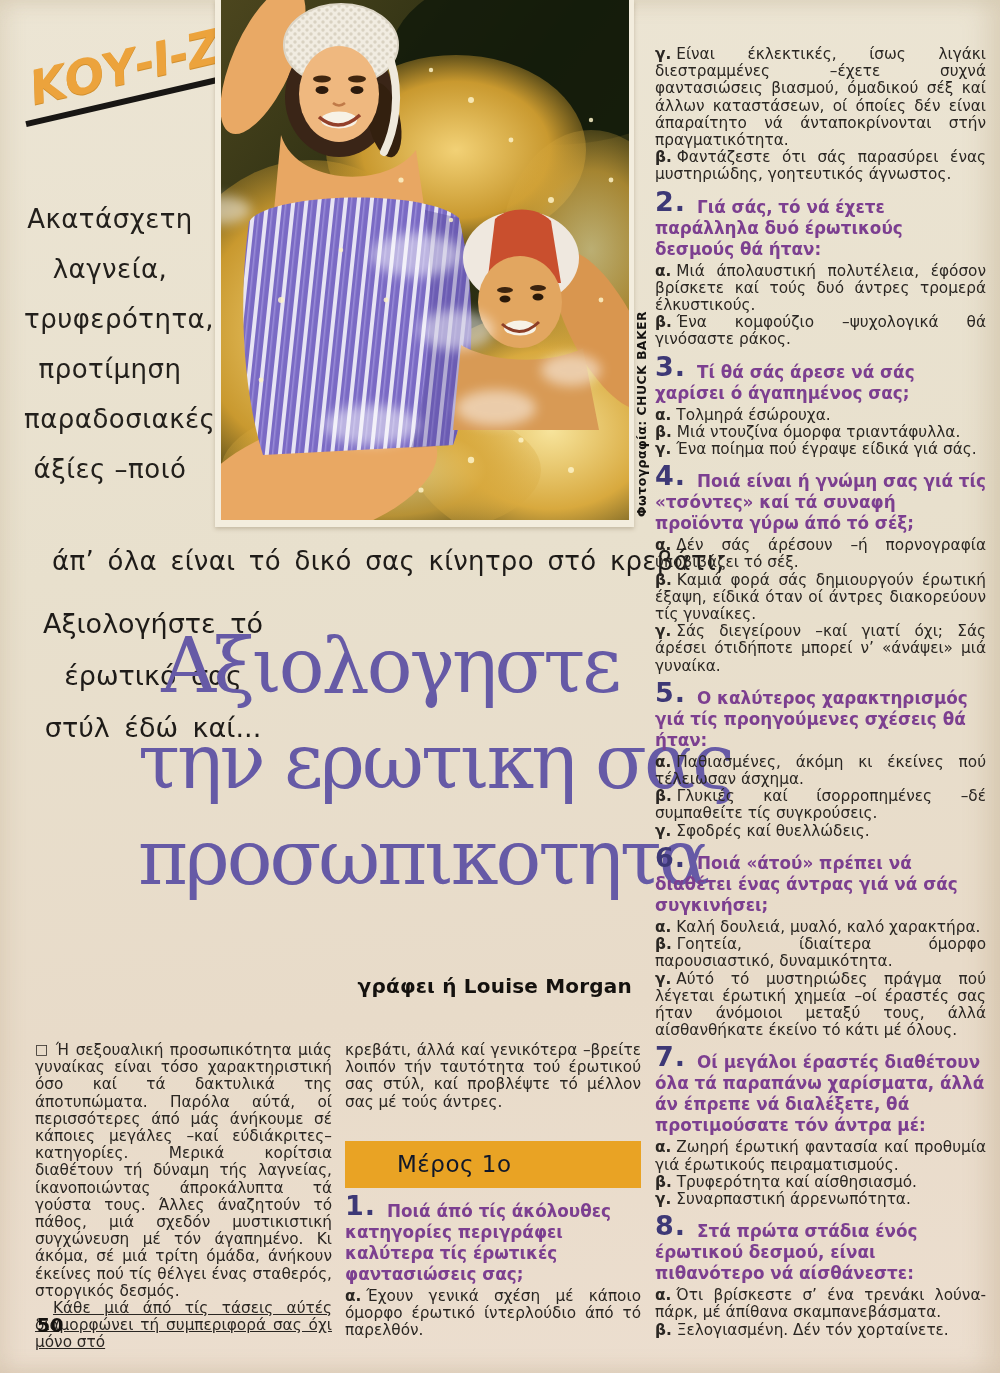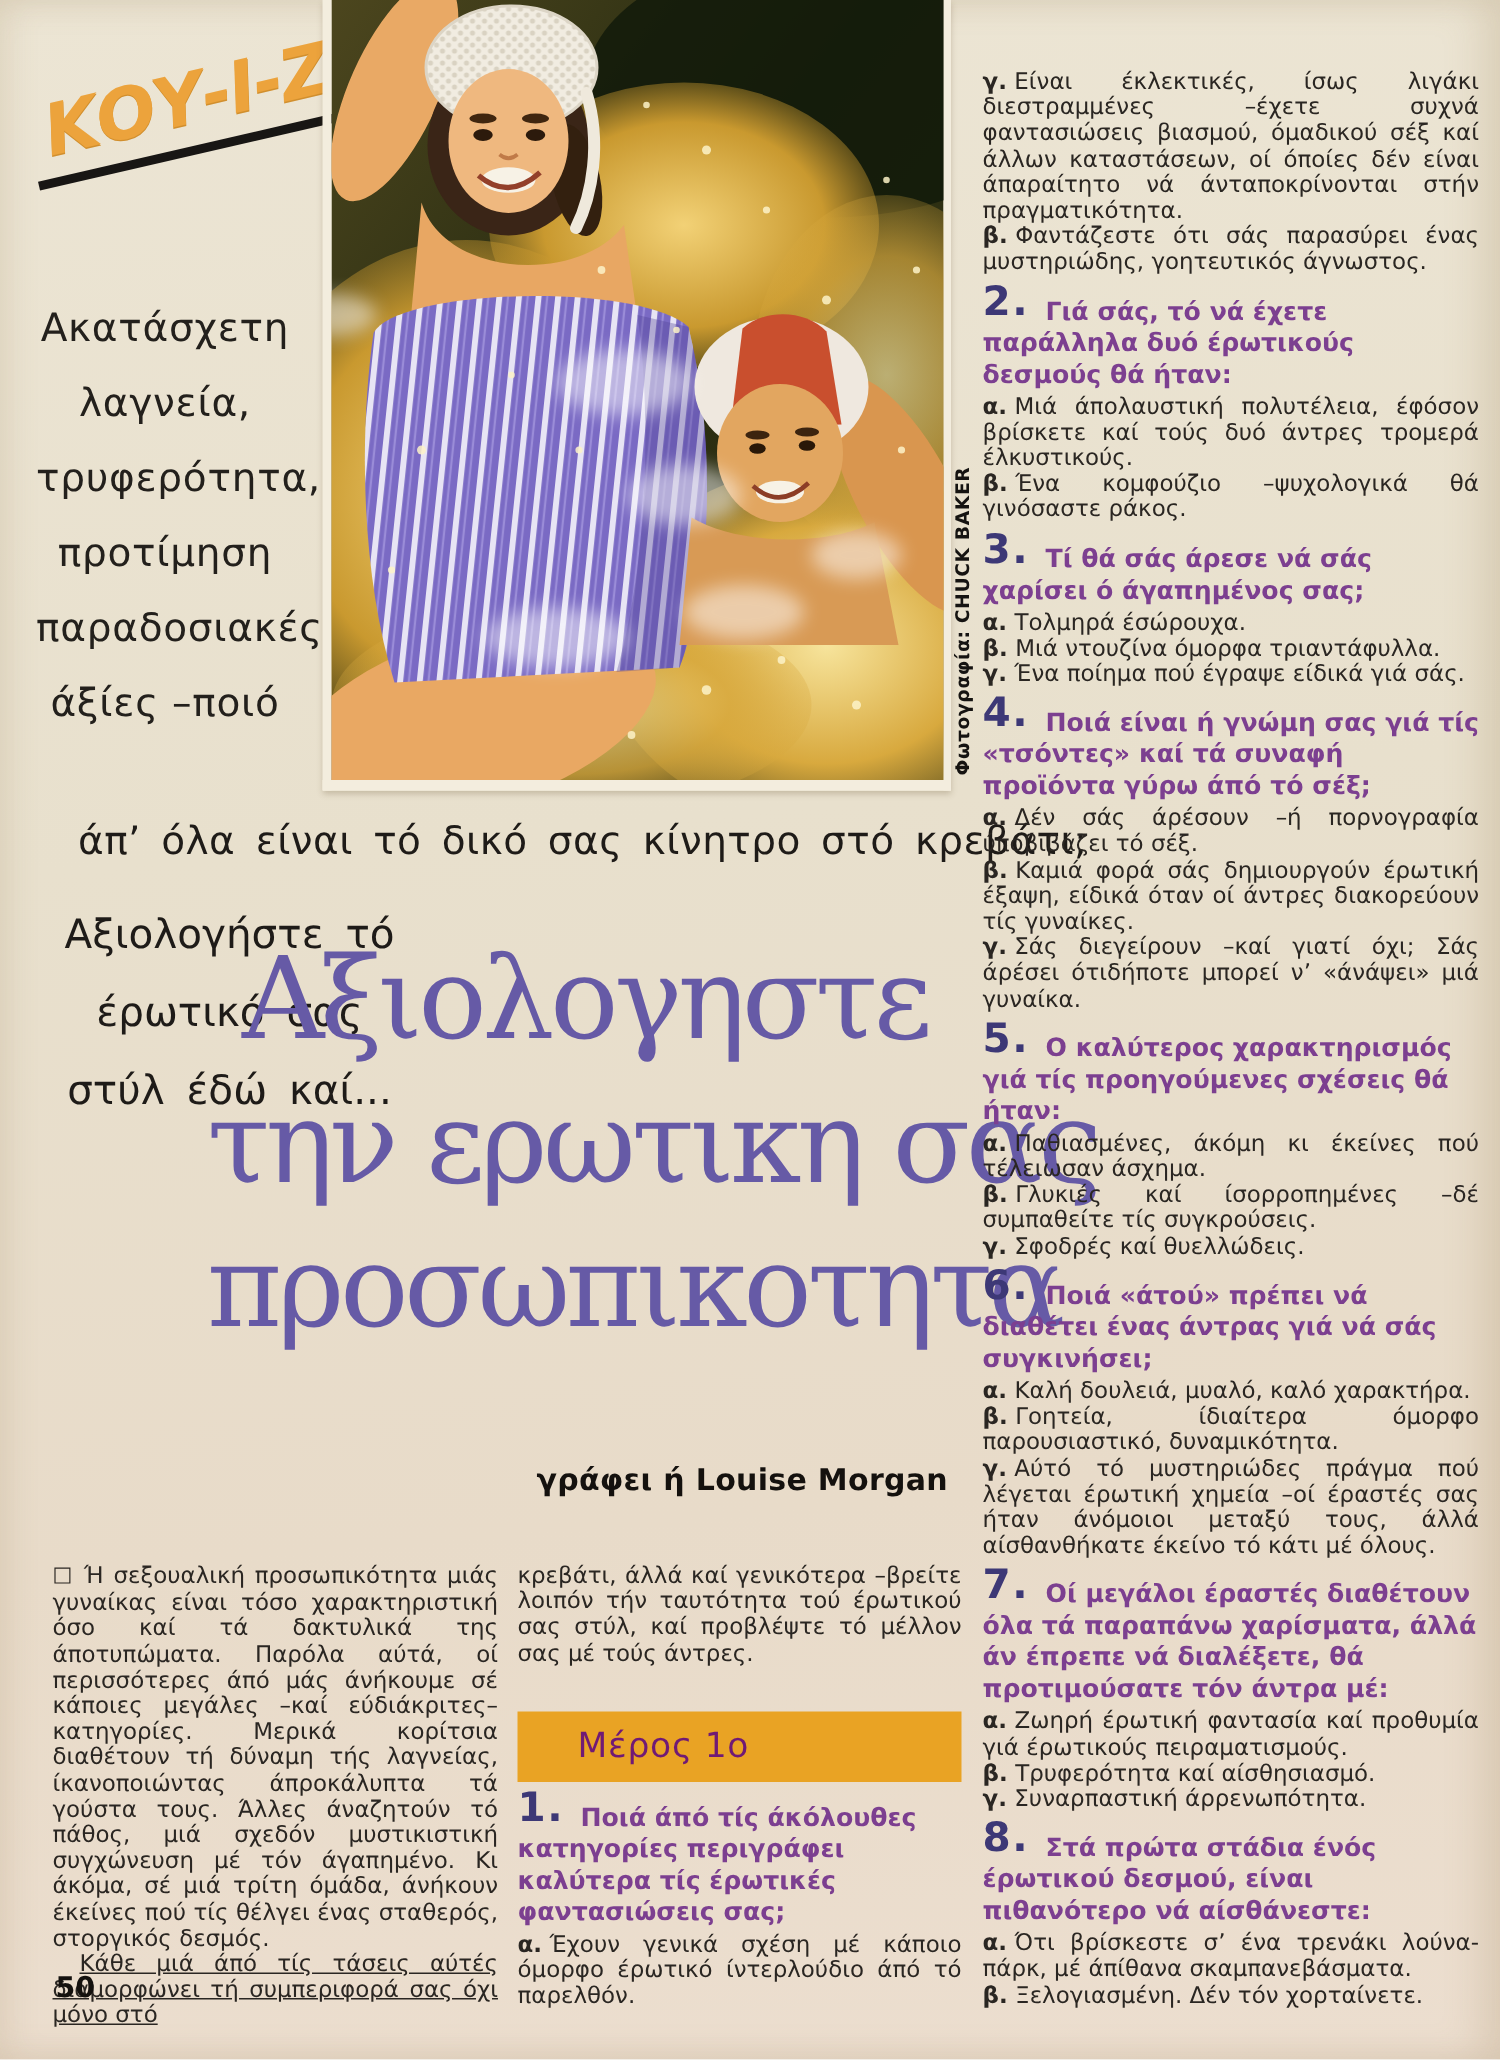--- a/index.html
+++ b/index.html
@@ -64,21 +64,21 @@
   .col { position:absolute; font-size:15.3px; line-height:17.2px; }
   .left-col  { left:35px;  top:1042px; width:297px; }
   .mid-col   { left:345px; top:1042px; width:296px; }
   .right-col { left:655px; top:46px;  width:331px; }
   .col p { margin:0; text-align:justify; }
   .leadmark { font-size:14px; padding-right:6px; position:relative; top:-1px; }
   .p-indent { text-indent:18px;text-decoration:underline; }
 
   .part-banner {
     margin-top:30px; height:47px; background:#e9a324;
-    font-size:23px; line-height:47px; color:#701a75; padding-left:40px;
+    font-size:23px; line-height:47px; color:#0f172a; padding-left:52px;
     letter-spacing:.5px;
   }
 
   .q { position:relative; margin-top:13px; }
   .qnum {
     position:absolute; left:0; top:-4px;
     font-size:27px; font-weight:bold; color:#3d3876; letter-spacing:1px;
   }
   .qhead {
     text-indent:42px; font-weight:bold; font-size:16.8px; line-height:21px;

